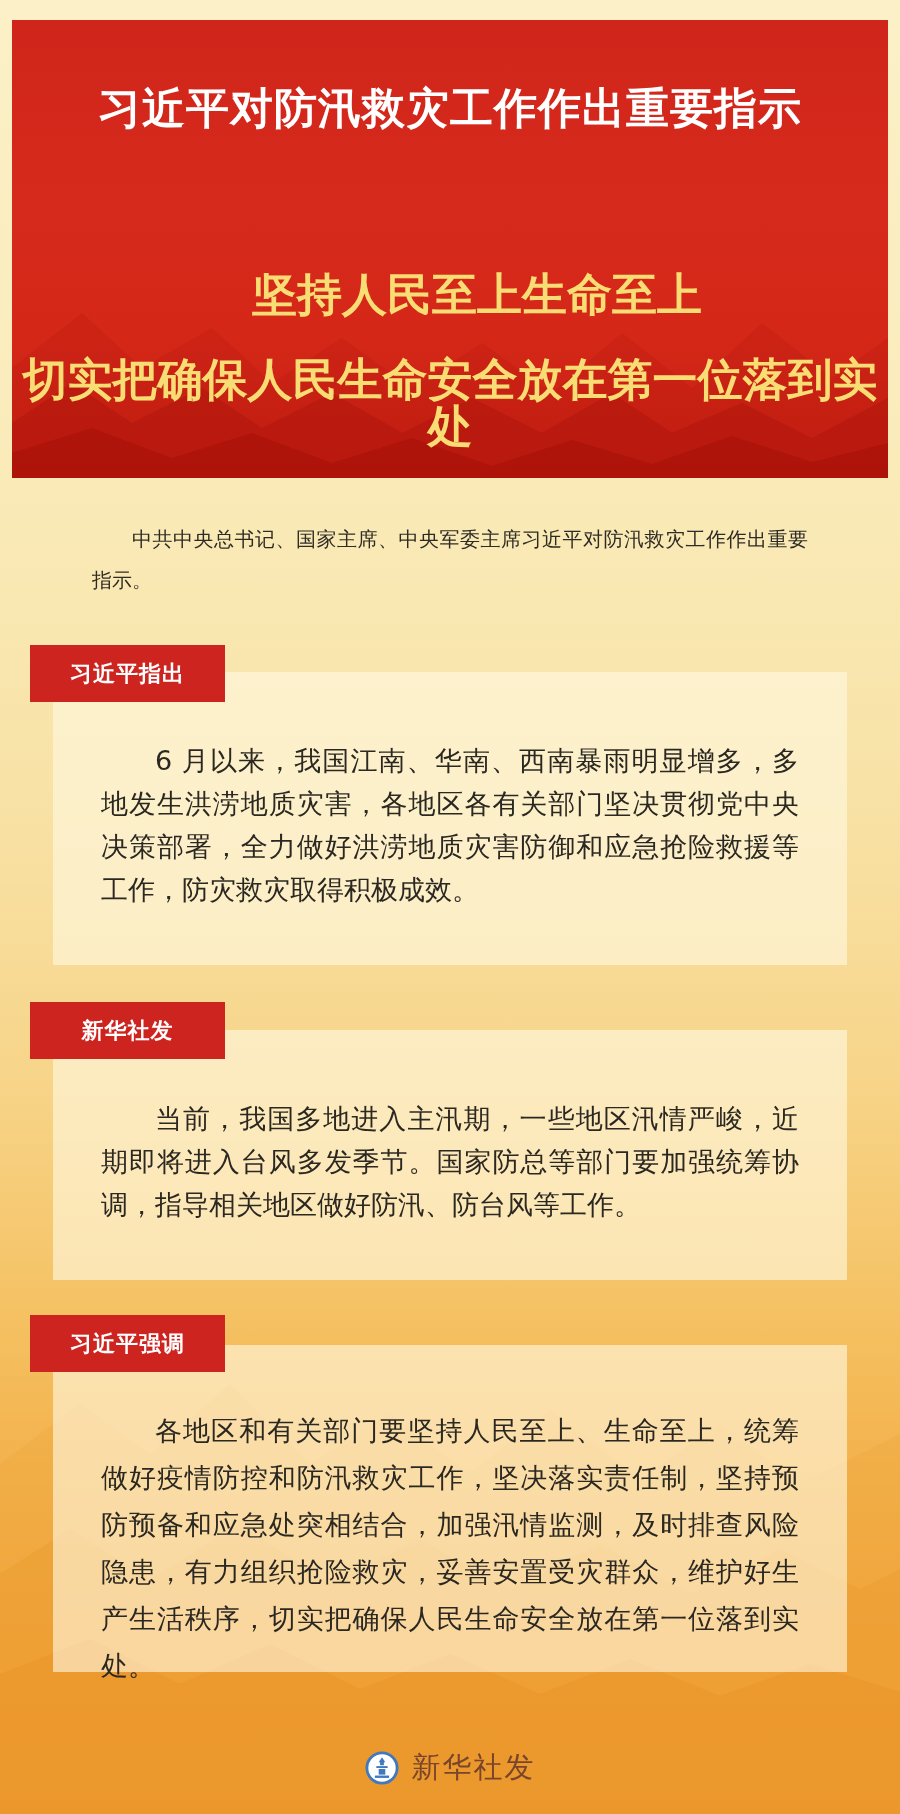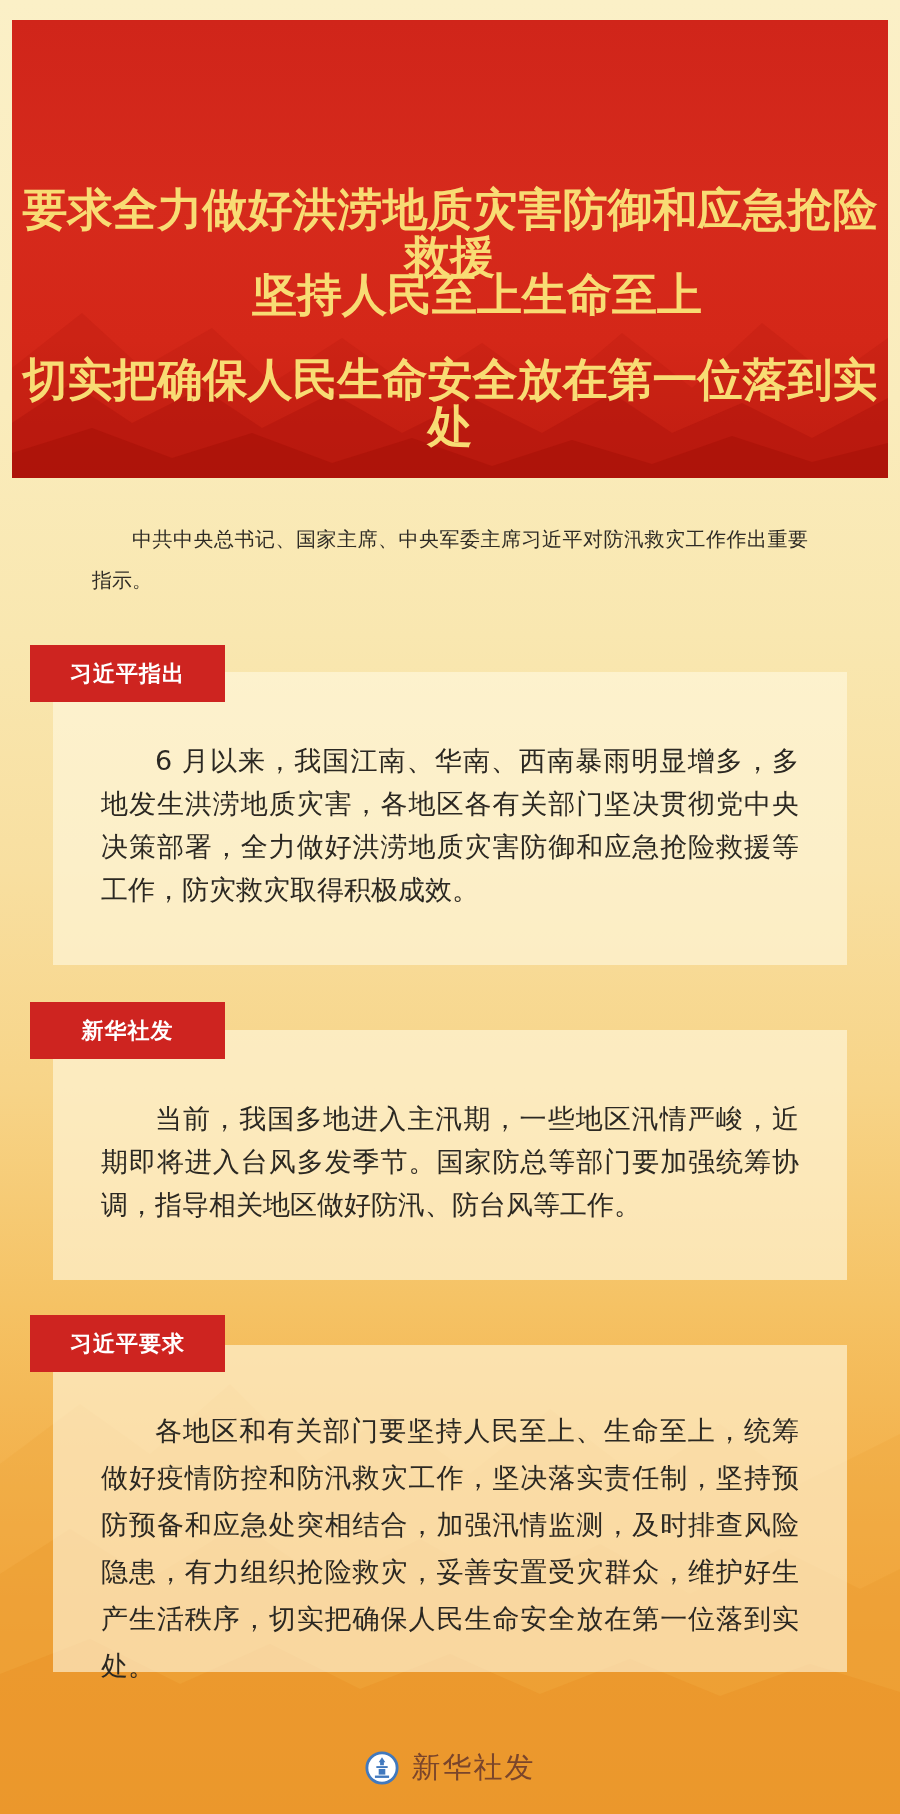--- a/index.html
+++ b/index.html
@@ -76,38 +76,38 @@
     <path d="M0,260 L70,215 L150,265 L240,210 L330,270 L420,225 L510,275 L600,230 L690,280 L780,235 L860,275 L900,255 L900,500 L0,500 Z" fill="#ec9c30" opacity="0.40"></path>
     <path d="M0,360 L90,325 L180,370 L270,330 L360,375 L450,340 L540,380 L630,345 L720,382 L810,350 L900,378 L900,500 L0,500 Z" fill="#e89125" opacity="0.45"></path>
   </svg>
 
   <div class="banner">
     <svg class="banner-mountains" viewBox="0 0 876 260" preserveAspectRatio="none">
       <path d="M0,150 L70,95 L130,150 L200,110 L260,165 L330,120 L400,170 L470,125 L540,175 L610,115 L680,170 L750,105 L820,160 L876,120 L876,260 L0,260 Z" fill="#b8180e" opacity="0.28"></path>
       <path d="M0,205 L60,165 L120,205 L190,170 L250,210 L320,175 L390,215 L460,180 L530,215 L600,175 L660,215 L730,185 L800,220 L876,180 L876,260 L0,260 Z" fill="#b0140b" opacity="0.50"></path>
       <path d="M0,235 L80,210 L160,240 L240,215 L320,245 L400,220 L480,248 L560,222 L640,246 L720,218 L800,244 L876,225 L876,260 L0,260 Z" fill="#a51008" opacity="0.55"></path>
     </svg>
-    <div class="banner-sub sub-0">要求全力做好洪涝地质灾害防御和应急抢险救援</div>
+    <div class="banner-title">习近平对防汛救灾工作作出重要指示</div>
     <div class="banner-sub sub-1">坚持人民至上生命至上</div>
     <div class="banner-sub sub-2">切实把确保人民生命安全放在第一位落到实处</div>
   </div>
 
   <div class="intro">中共中央总书记、国家主席、中央军委主席习近平对防汛救灾工作作出重要指示。</div>
 
   <div class="section-badge badge-0">习近平指出</div>
   <div class="section-box box-0">
     <div class="section-text">6 月以来，我国江南、华南、西南暴雨明显增多，多地发生洪涝地质灾害，各地区各有关部门坚决贯彻党中央决策部署，全力做好洪涝地质灾害防御和应急抢险救援等工作，防灾救灾取得积极成效。</div>
   </div>
 
   <div class="section-badge badge-1">新华社发</div>
   <div class="section-box box-1">
     <div class="section-text">当前，我国多地进入主汛期，一些地区汛情严峻，近期即将进入台风多发季节。国家防总等部门要加强统筹协调，指导相关地区做好防汛、防台风等工作。</div>
   </div>
 
-  <div class="section-badge badge-2">习近平要求</div>
+  <div class="section-badge badge-2">习近平强调</div>
   <div class="section-box box-2">
     <div class="section-text">各地区和有关部门要坚持人民至上、生命至上，统筹做好疫情防控和防汛救灾工作，坚决落实责任制，坚持预防预备和应急处突相结合，加强汛情监测，及时排查风险隐患，有力组织抢险救灾，妥善安置受灾群众，维护好生产生活秩序，切实把确保人民生命安全放在第一位落到实处。</div>
   </div>
 
   <div class="footer">
     <svg class="xinhua-logo" viewBox="0 0 36 36">
       <circle cx="18" cy="18" r="16" fill="#ffffff" stroke="#4179be" stroke-width="3"></circle>
       <path d="M18,6.5 L21.5,12 L20,12 L20,15 L16,15 L16,12 L14.5,12 Z" fill="#4179be"></path>
       <rect x="12" y="16" width="12" height="2" fill="#4179be"></rect>
       <rect x="14.5" y="19" width="7" height="6" fill="#4179be"></rect>

